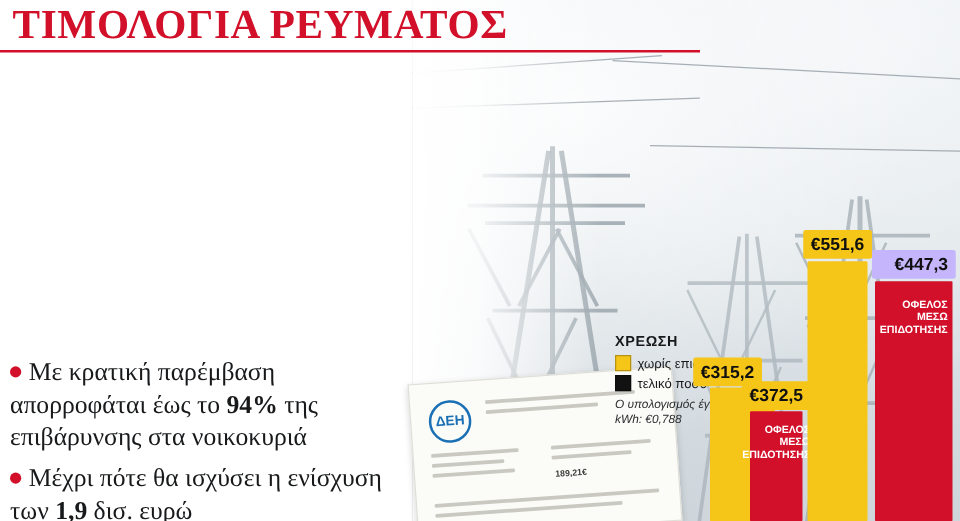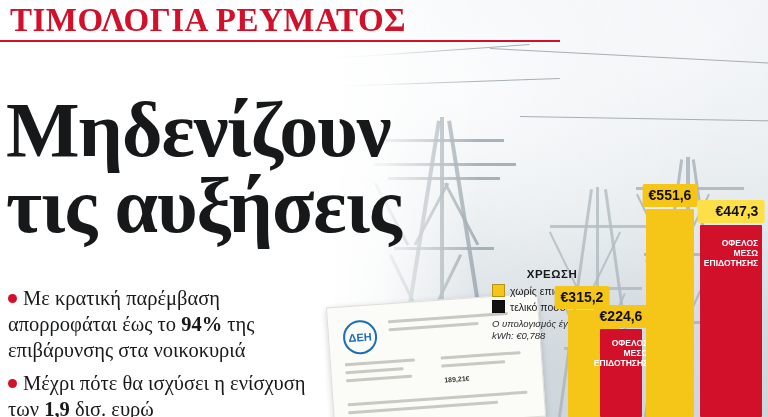--- a/index.html
+++ b/index.html
@@ -207,21 +207,21 @@
     left: 492px;
     top: 268px;
     width: 120px;
     font-family: "Liberation Sans", sans-serif;
     color: #17191b;
   }
   .legend-title {
     font-size: 11.5px;
     font-weight: bold;
     letter-spacing: 0.5px;
-    text-align: center;
+    text-align: left;
     margin-bottom: 4px;
   }
   .legend-row {
     display: flex;
     align-items: center;
     gap: 5px;
     margin-bottom: 3px;
     font-size: 10.5px;
   }
   .swatch {
@@ -294,24 +294,20 @@
     <div class="wire" style="left:0px; top:86px; width:230px; transform:rotate(-2deg);"></div>
     <div class="wire" style="left:160px; top:48px; width:280px; transform:rotate(3deg);"></div>
     <div class="wire" style="left:190px; top:116px; width:250px; transform:rotate(1deg);"></div>
 
     <div class="fade-left"></div>
   </div>
 
   <div class="kicker">ΤΙΜΟΛΟΓΙΑ ΡΕΥΜΑΤΟΣ</div>
   <div class="kicker-rule"></div>
 
-  <h1 class="headline">
-    <span>Μηδενίζουν</span>
-    <span class="l2">τις αυξήσεις</span>
-  </h1>
 
   <div class="deck">
     <p>
       <span class="bullet-dot"></span><span>Με κρατική παρέμβαση απορροφάται έως το </span><b>94%</b><span> της επιβάρυνσης στα νοικοκυριά</span>
     </p>
     <p>
       <span class="bullet-dot"></span><span>Μέχρι πότε θα ισχύσει η ενίσχυση των </span><b>1,9</b><span> δισ. ευρώ</span>
     </p>
   </div>
 
@@ -344,34 +340,34 @@
 
   <div class="chart">
 
     <div class="bar-col" style="left:0px; width:40px; height:107px;padding-left:12px;">
       <div class="stack" style="height:107px; background:#f5c518;"></div>
       <div class="bar-label" style="top:-24px; background:#f5c518;">€315,2</div>
     </div>
 
     <div class="bar-col" style="left:44px; width:42px; height:88px;">
       <div class="stack" style="height:88px; background:#d2102a;"></div>
-      <div class="bar-label" style="top:-24px; background:#f5c518;">€224,6</div>
+      <div class="bar-label" style="top:-24px; background:#f5c518;">€372,5</div>
       <div class="bar-sub" style="top:10px;">ΟΦΕΛΟΣ
 ΜΕΣΩ
 ΕΠΙΔΟΤΗΣΗΣ</div>
     </div>
 
     <div class="bar-col" style="left:90px; width:48px; height:208px;">
       <div class="stack" style="height:208px; background:#f5c518;"></div>
       <div class="bar-label" style="top:-25px; background:#f5c518;">€551,6</div>
     </div>
 
     <div class="bar-col" style="left:144px; width:62px; height:192px;">
       <div class="stack" style="height:192px; background:#d2102a;"></div>
-      <div class="bar-label" style="top:-25px; background:#fde047;padding-left:18px;">€447,3</div>
+      <div class="bar-label" style="top:-25px; background:#c4b5fd;padding-left:18px;">€447,3</div>
       <div class="bar-sub" style="top:14px;">ΟΦΕΛΟΣ
 ΜΕΣΩ
 ΕΠΙΔΟΤΗΣΗΣ</div>
     </div>
 
   </div>
 
 </div>
 
 </body></html>

